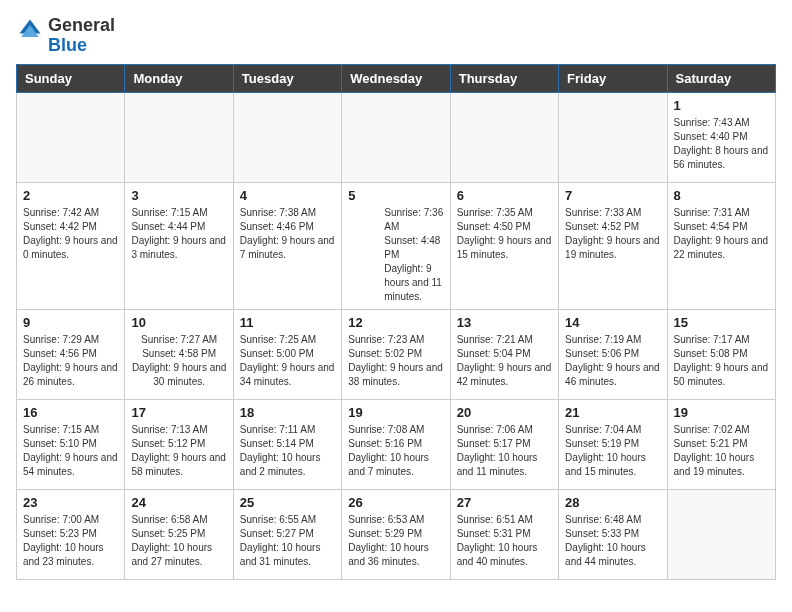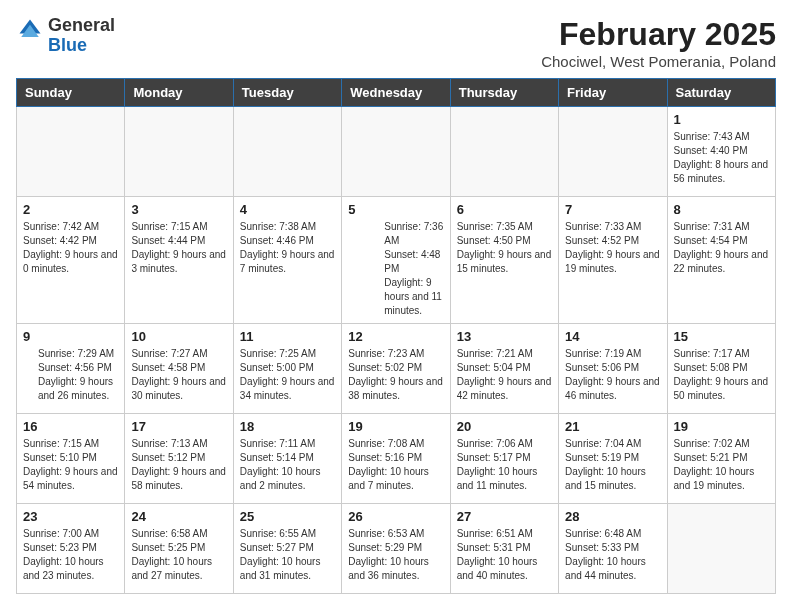--- a/index.html
+++ b/index.html
@@ -90,24 +90,20 @@
   <div class="logo">
     <svg class="logo-icon" viewBox="0 0 32 32">
       <polygon points="16,4 28,20 4,20" fill="#1a6bb5"></polygon>
       <polygon points="16,10 26,24 6,24" fill="#5aaae0"></polygon>
     </svg>
     <div class="logo-text">
       <span class="logo-general">General</span><br>
       <span class="logo-blue">Blue</span>
     </div>
   </div>
-  <div class="title-block">
-    <div class="month-year">February 2025</div>
-    <div class="location">Chociwel, West Pomerania, Poland</div>
-  </div>
 </div>
 
 <table class="calendar">
   <thead>
     <tr>
     <th>Sunday</th>
         <th>Monday</th>
         <th>Tuesday</th>
         <th>Wednesday</th>
         <th>Thursday</th>
@@ -170,27 +166,27 @@
         <td>
           <span class="day-number">8</span>
           <div class="day-info" style="white-space: pre-line;">Sunrise: 7:31 AM
 Sunset: 4:54 PM
 Daylight: 9 hours and 22 minutes.</div>
         </td>
       </tr>
       <tr>
         <td>
           <span class="day-number">9</span>
-          <div class="day-info" style="white-space: pre-line; margin-left: 15px;">Sunrise: 7:29 AM
+          <div class="day-info" style="white-space: pre-line;">Sunrise: 7:29 AM
 Sunset: 4:56 PM
 Daylight: 9 hours and 26 minutes.</div>
         </td>
         <td>
           <span class="day-number">10</span>
-          <div class="day-info" style="white-space: pre-line;">Sunrise: 7:27 AM
+          <div class="day-info" style="white-space: pre-line; text-align: center;">Sunrise: 7:27 AM
 Sunset: 4:58 PM
 Daylight: 9 hours and 30 minutes.</div>
         </td>
         <td>
           <span class="day-number">11</span>
           <div class="day-info" style="white-space: pre-line;">Sunrise: 7:25 AM
 Sunset: 5:00 PM
 Daylight: 9 hours and 34 minutes.</div>
         </td>
         <td>

